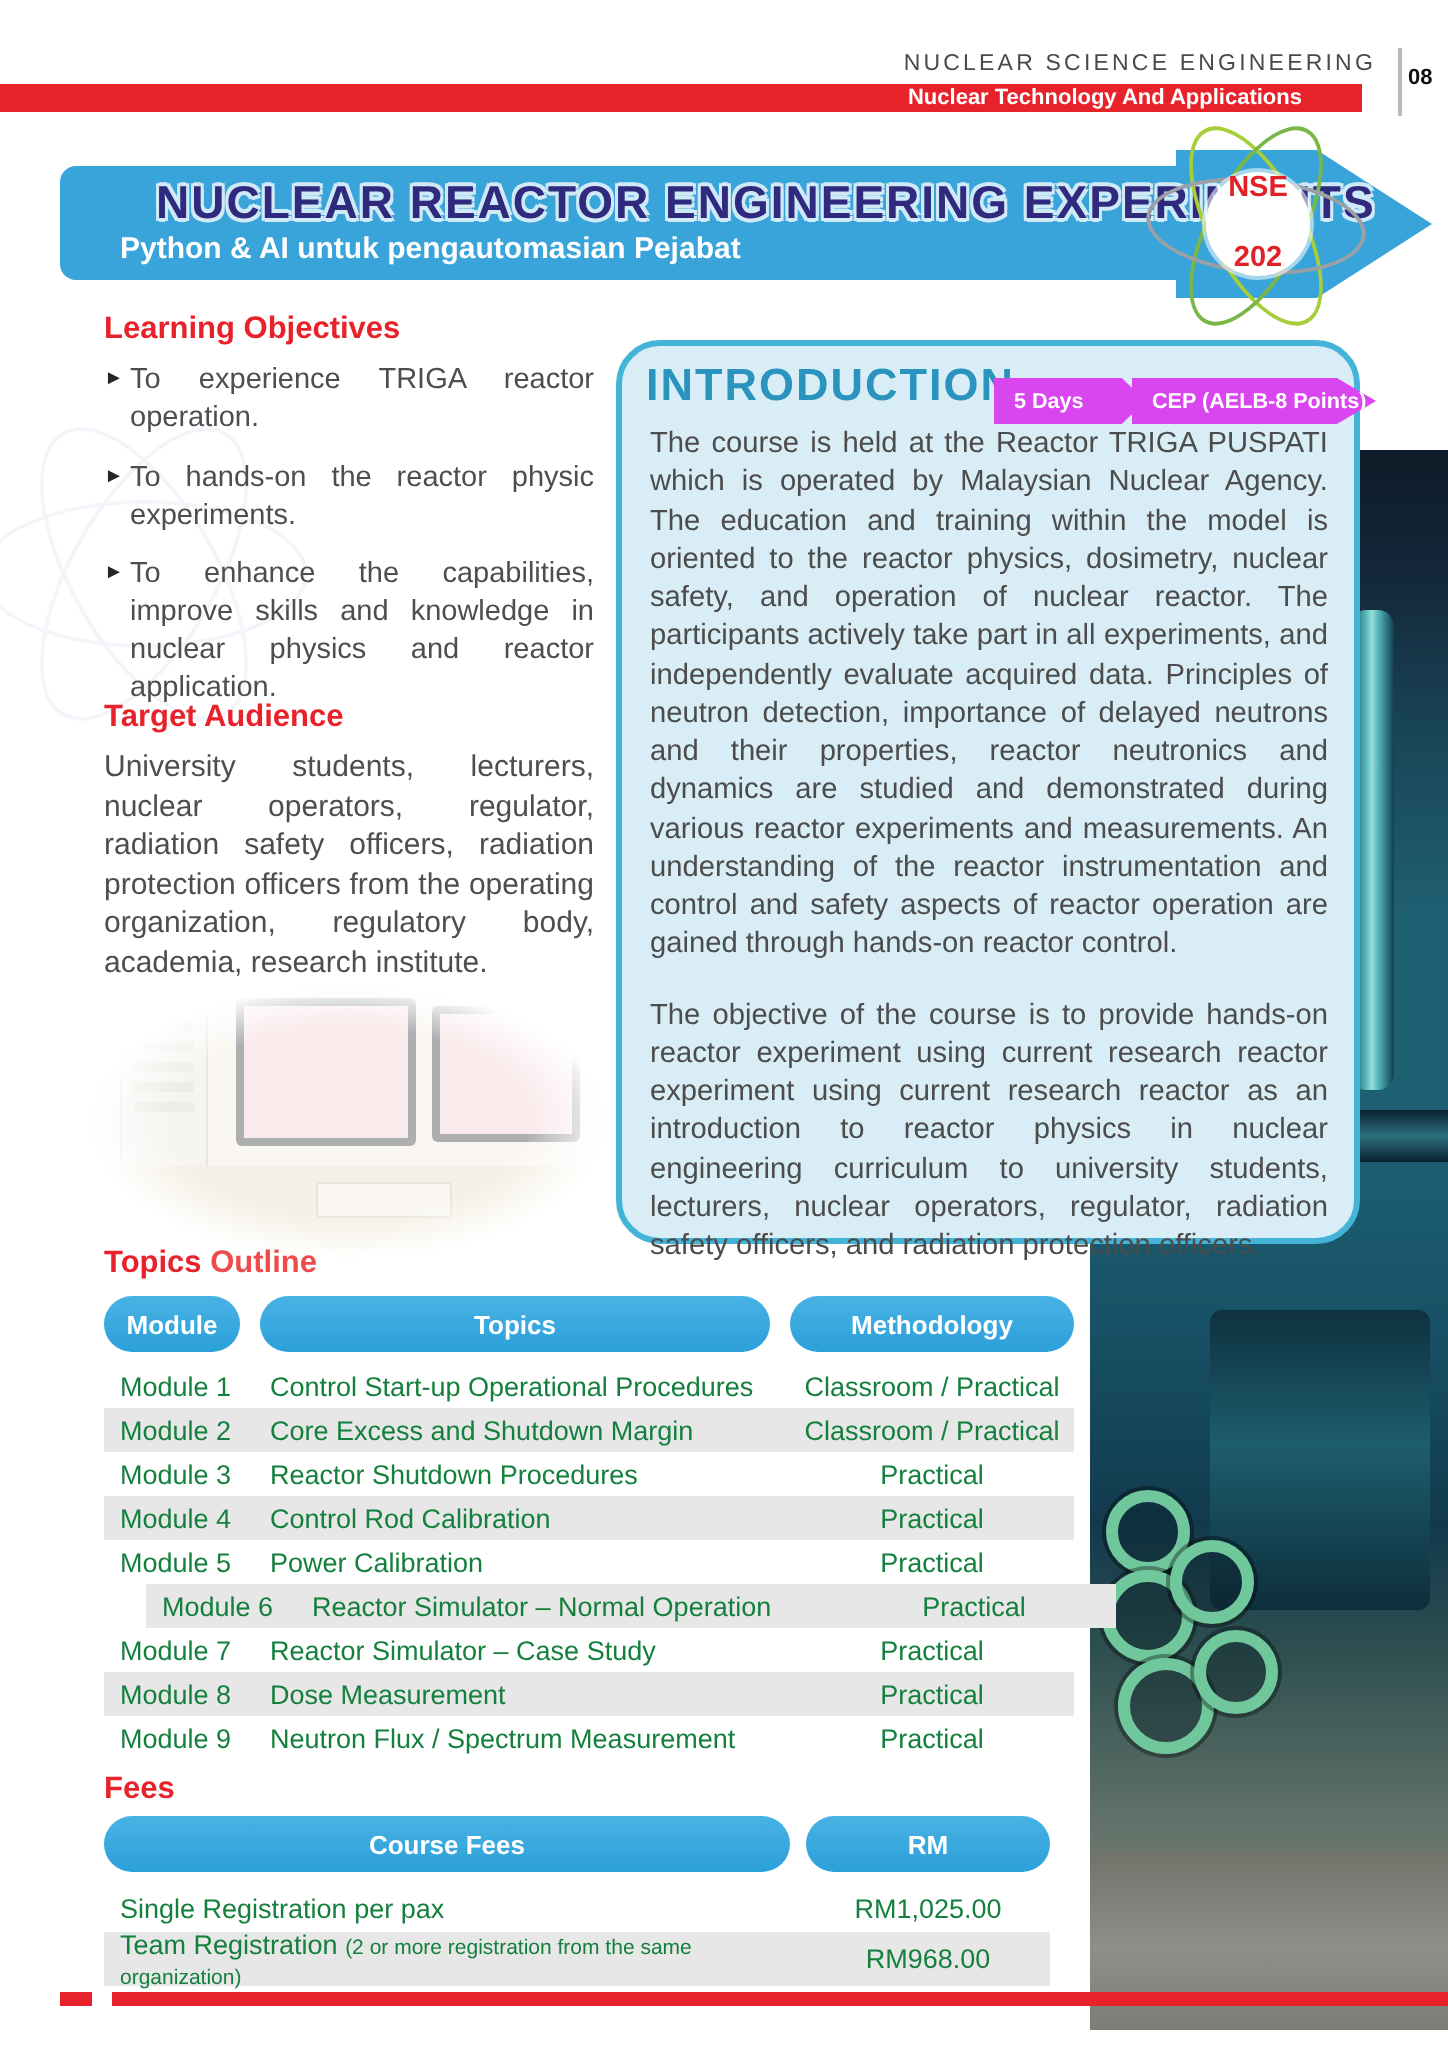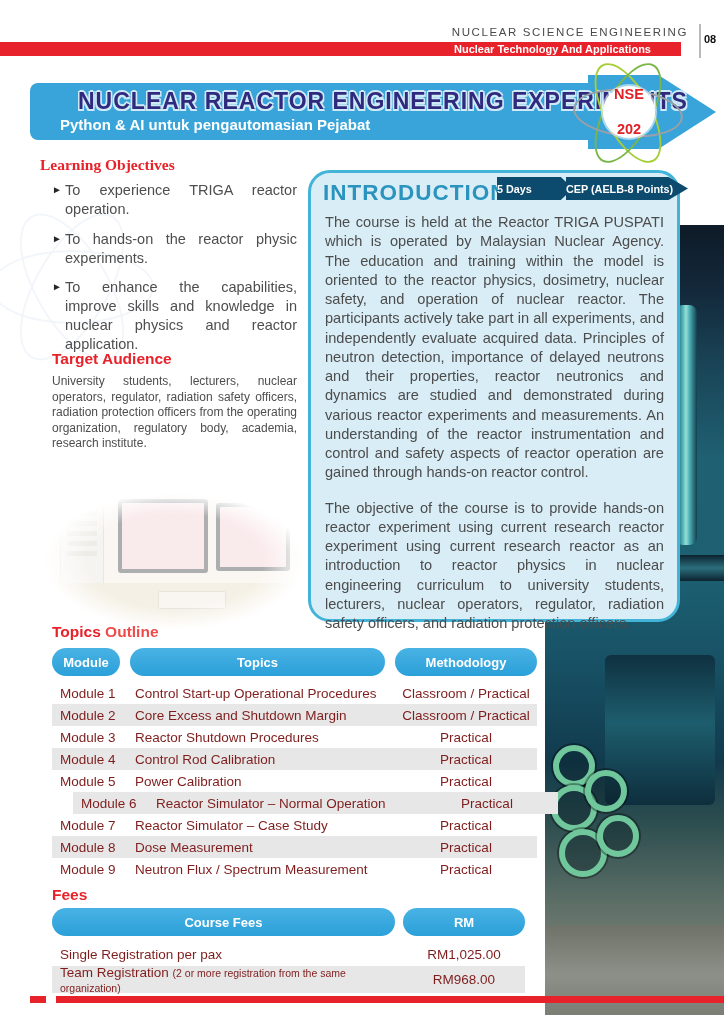--- a/index.html
+++ b/index.html
@@ -33,42 +33,42 @@
   
   .watermark{position:absolute;top:160px;left:-30px;width:200px;height:260px;opacity:.06;}
   .watermark div{position:absolute;left:20px;top:90px;width:160px;height:70px;border:2px solid #2f6da8;border-radius:50%;}
   .watermark .w2{transform:rotate(60deg);}
   .watermark .w3{transform:rotate(-60deg);}
   .h-red{position:absolute;font-size:15.5px;font-weight:bold;color:#e8222a;}
   .lo-list{position:absolute;top:181px;left:52px;width:245px;}
   .lo-item{display:flex;margin-bottom:11px;}
   .lo-marker{flex:0 0 13px;font-size:10px;color:#262626;padding-top:3px;}
   .lo-text{font-size:14.5px;color:#4e4e4e;line-height:1.3;text-align:justify;}
-  .ta-text{position:absolute;top:374px;left:52px;width:245px;font-size:12px;color:#4e4e4e;line-height:1.3;text-align:justify;}
+  .ta-text{position:absolute;top:374px;left:52px;width:245px;font-size:15px;color:#4e4e4e;line-height:1.3;text-align:justify;}
 
   
   .left-photo{position:absolute;top:487px;left:38px;width:272px;height:148px;opacity:.42;
       -webkit-mask-image:radial-gradient(ellipse 60% 58% at 50% 50%,#000 55%,transparent 80%);
       mask-image:radial-gradient(ellipse 60% 58% at 50% 50%,#000 55%,transparent 80%);
       background:#f4ece1;}
   .lp-rack{position:absolute;left:22px;top:18px;width:42px;height:110px;background:#ece7de;border:1px solid #cfc8ba;}
   .lp-rack i{display:block;height:5px;margin:5px 6px;background:#d8d2c4;}
   .lp-mon{position:absolute;background:#3c3f46;border-radius:3px;}
   .lp-mon .scr{position:absolute;inset:4px;background:#f3ced2;}
   .lp-m1{left:80px;top:12px;width:90px;height:74px;}
   .lp-m2{left:178px;top:16px;width:74px;height:68px;}
   .lp-desk{position:absolute;left:0;top:96px;width:100%;height:52px;background:#e7dcc2;}
   .lp-kb{position:absolute;left:120px;top:104px;width:66px;height:16px;background:#f1ece1;border:1px solid #c9c2b2;border-radius:2px;}
 
   
   .intro-box{position:absolute;top:170px;left:308px;width:372px;height:452px;background:#d9edf6;
              border:3px solid #43b4d8;border-radius:22px;box-sizing:border-box;z-index:3;}
   .intro-heading{position:absolute;top:7px;left:12px;font-size:22.5px;font-weight:bold;letter-spacing:1px;color:#2a93be;}
-  .intro-badge{position:absolute;top:4px;height:23px;background:#0c4a6e;color:#fff;font-weight:bold;font-size:10.8px;
-               display:flex;align-items:center;box-sizing:border-box;
+  .intro-badge{position:absolute;top:16px;height:23px;background:#d946ef;color:#fff;font-weight:bold;font-size:10.8px;
+               display:flex;align-items:center;padding-left:10px;box-sizing:border-box;
                clip-path:polygon(0 0,84% 0,100% 50%,84% 100%,0 100%);}
   .badge-1{left:186px;width:76px;}
   .badge-2{left:255px;width:122px;}
   .intro-body{position:absolute;top:40px;left:14px;right:13px;font-size:14.6px;color:#4c4c4c;
               line-height:1.32;text-align:justify;}
   .intro-body p{margin:0 0 16px 0;}
 
   
   .right-photo{position:absolute;top:225px;left:545px;width:179px;height:790px;z-index:1;overflow:hidden;
       background:linear-gradient(180deg,#0e1b28 0%,#13283a 8%,#1a4558 18%,#1f6173 30%,#1d6072 44%,#175064 56%,#123a4d 68%,#2e4f50 76%,#5d6f67 86%,#7c8078 93%,#8b8e86 100%);}
@@ -84,21 +84,21 @@
   .r3{left:40px;top:545px;width:30px;height:30px;}
   .r4{left:14px;top:604px;width:36px;height:36px;}
   .r5{left:52px;top:590px;width:30px;height:30px;}
   .machblock{position:absolute;left:60px;top:430px;width:110px;height:150px;background:linear-gradient(180deg,#0f3140,#1d5d6d 45%,#0e2e3d);border-radius:6px;}
   .grayblock{position:absolute;left:0;top:700px;width:100%;height:90px;background:linear-gradient(180deg,#6e7269,#8d9088 55%,#7b7e75);}
 
   
   .pill{position:absolute;height:28px;border-radius:14px;background:linear-gradient(180deg,#49b2e4,#2ba0d9);
         color:#fff;font-weight:bold;font-size:13px;display:flex;align-items:center;justify-content:center;}
   .tbl{position:absolute;left:52px;z-index:2;}
-  .trow{position:absolute;width:100%;display:flex;align-items:center;font-size:13.5px;color:#7f1d1d;}
+  .trow{position:absolute;width:100%;display:flex;align-items:center;font-size:13.5px;color:#15803d;}
   .trow.alt{background:#e7e7e7;}
   .co{top:648px;width:485px;height:232px;}
   .co .c-mod{position:absolute;left:8px;width:62px;}
   .co .c-top{position:absolute;left:83px;width:252px;}
   .co .c-met{position:absolute;left:343px;width:142px;text-align:center;}
   .fees{top:908px;width:473px;height:80px;}
   .fees .c-item{position:absolute;left:8px;width:330px;}
   .fees .c-amt{position:absolute;left:351px;width:122px;text-align:center;}
   .note{font-size:10.5px;}
 
@@ -131,21 +131,21 @@
     <span>NSE</span>
     <span>202</span>
   </div>
 
   <div class="watermark">
     <div class="w1"></div>
       <div class="w2"></div>
       <div class="w3"></div>
   </div>
 
-  <div class="h-red" style="top:156px;left:40px;font-family:Liberation Serif, serif;">Learning Objectives</div>
+  <div class="h-red" style="top:156px;left:52px;">Learning Objectives</div>
   <div class="lo-list">
     <div class="lo-item">
       <span class="lo-marker">►</span>
       <span class="lo-text">To experience TRIGA reactor operation.</span>
     </div>
     <div class="lo-item">
       <span class="lo-marker">►</span>
       <span class="lo-text">To hands-on the reactor physic experiments.</span>
     </div>
     <div class="lo-item">

